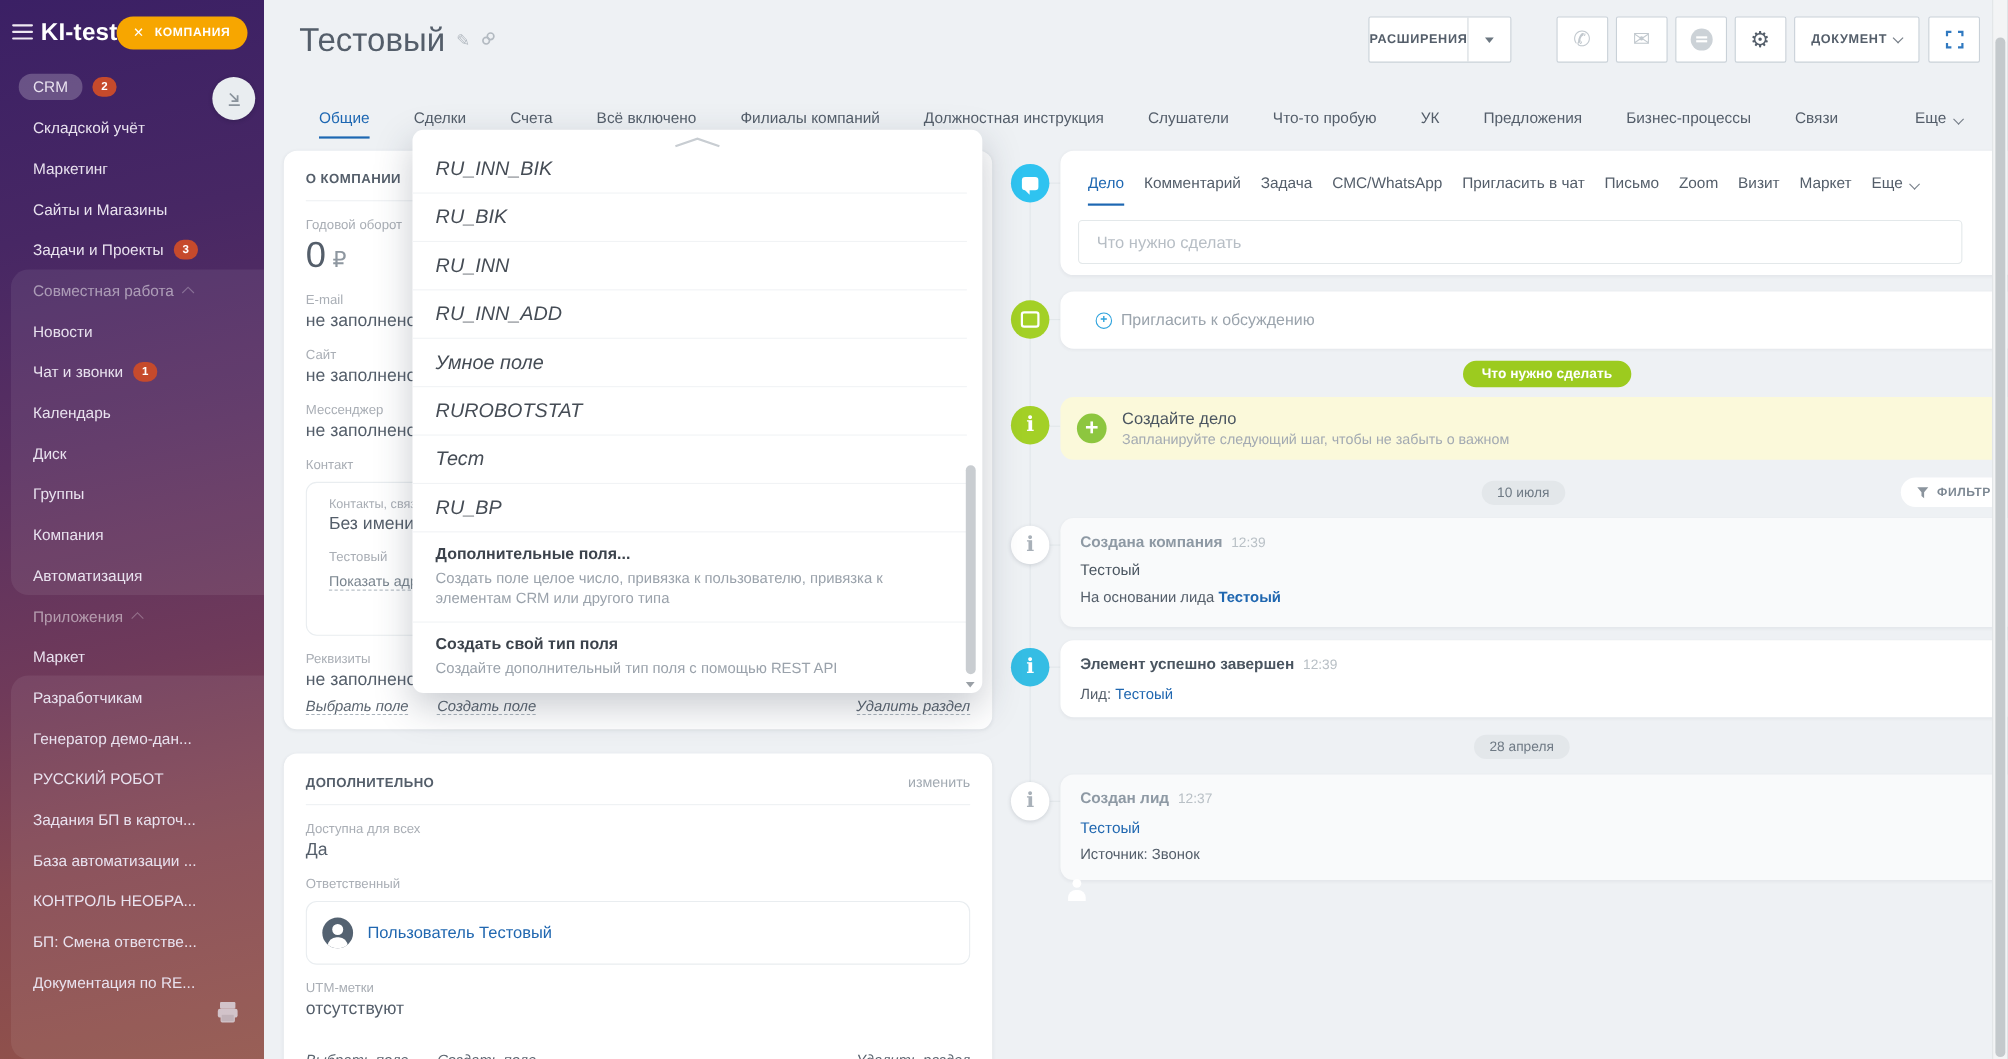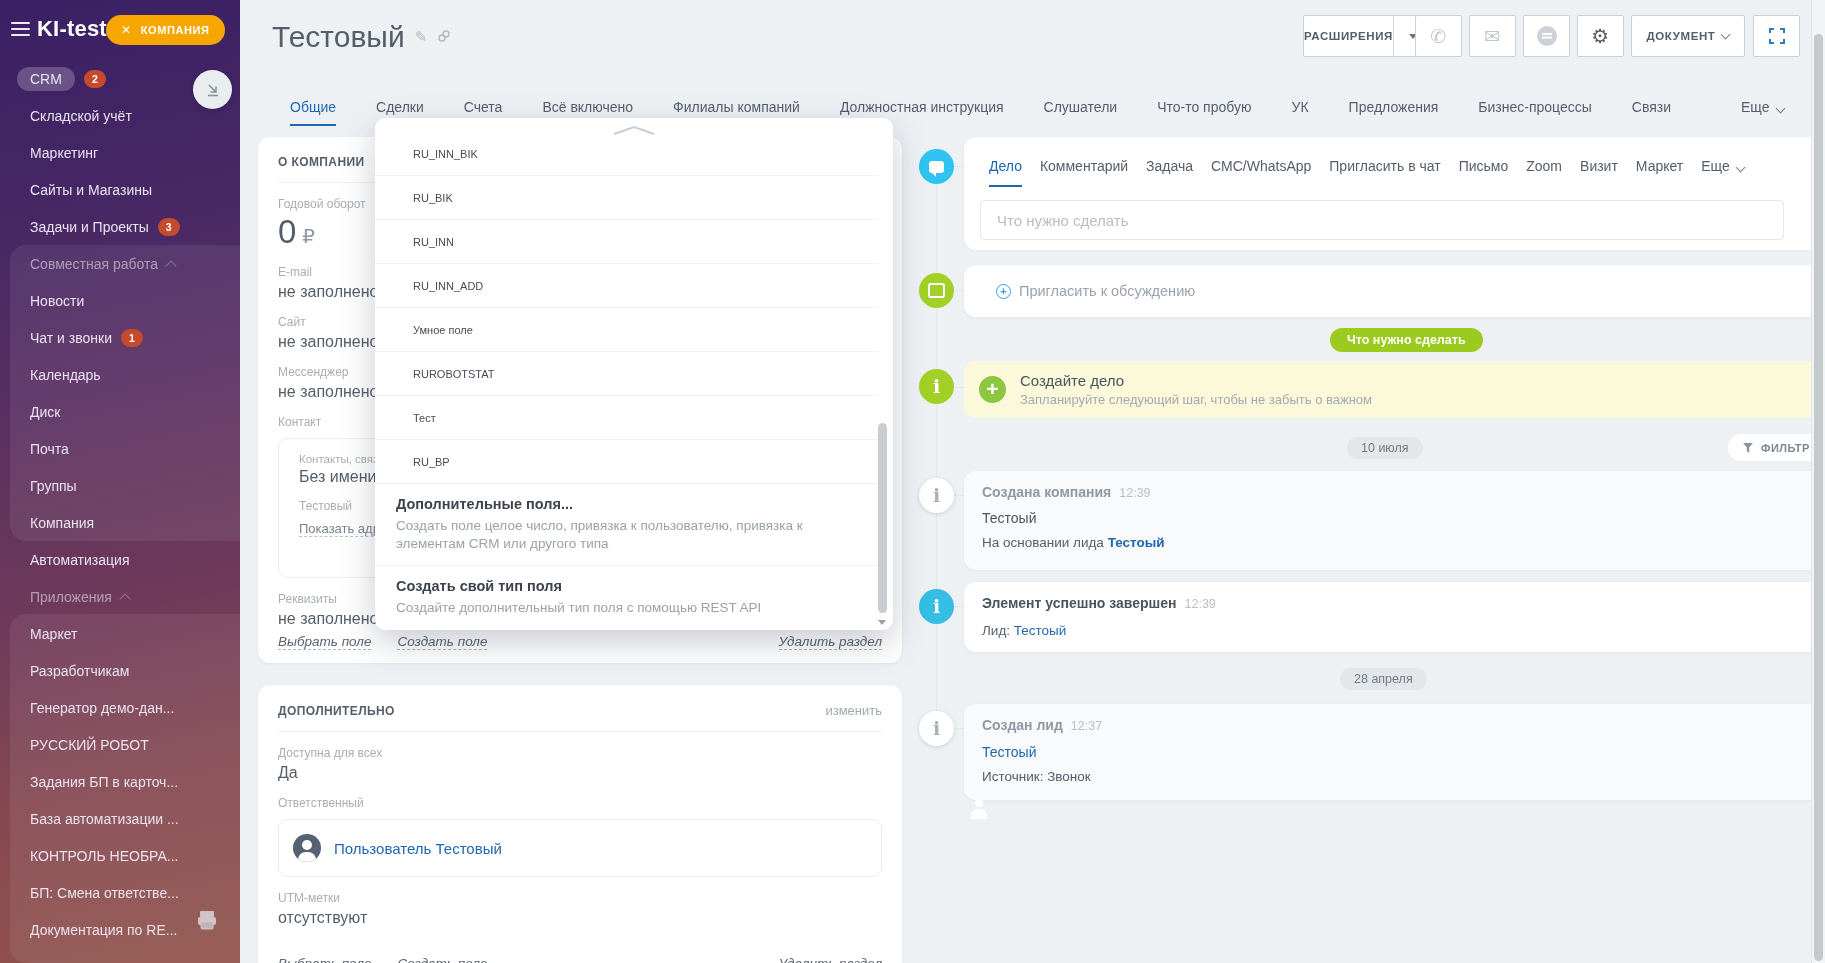--- a/index.html
+++ b/index.html
@@ -77,22 +77,22 @@
   .person-avatar{width:28px;height:28px;border-radius:50%;background:#546271;position:relative;overflow:hidden;flex:0 0 auto;}
   .person-avatar::before{content:"";position:absolute;left:9px;top:6px;width:10px;height:10px;border-radius:50%;background:#fff;}
   .person-avatar::after{content:"";position:absolute;left:5px;top:18px;width:18px;height:12px;border-radius:8px 8px 0 0;background:#fff;}
   .owner-name{font-size:15px;color:#2067b0;cursor:pointer;}
 
   
   .popup{position:absolute;left:375px;top:118px;width:518px;height:512px;background:#fff;border-radius:10px;
     box-shadow:0 12px 34px rgba(40,50,70,.25);z-index:20;box-sizing:border-box;}
   .popup-chevron{position:absolute;left:50%;top:4px;transform:translateX(-50%);}
   .p-list{padding-top:14px;}
-  .p-item{height:43px;display:flex;align-items:center;padding-left:38px;border-bottom:1px solid #f1f3f5;
-    font-size:11px;color:#454c55;cursor:pointer;margin-right:14px;}
+  .p-item{height:43px;display:flex;align-items:center;padding-left:21px;border-bottom:1px solid #f1f3f5;
+    font-size:18px;color:#454c55;cursor:pointer;margin-right:14px;font-style:italic;}
   .p-big{padding:12px 44px 12px 21px;border-bottom:1px solid #f1f3f5;margin-right:14px;cursor:pointer;}
   .p-big:last-child{border-bottom:none;}
   .p-big-title{font-size:14.5px;font-weight:bold;color:#3c434c;}
   .p-big-desc{font-size:13.5px;color:#9aa2ab;line-height:1.32;margin-top:5px;}
   .p-scroll{position:absolute;right:6px;top:305px;width:9px;height:190px;background:#c9cdd1;border-radius:5px;}
   .p-scroll-arrow{position:absolute;right:7px;top:502px;width:0;height:0;border-left:4px solid transparent;border-right:4px solid transparent;border-top:5px solid #9aa0a6;}
 
   
   .tl-line{position:absolute;left:936px;top:182px;width:1px;height:532px;background:#e2e7ea;}
   .tl-conn{position:absolute;width:11px;height:1px;background:#e2e7ea;left:953px;}
@@ -208,23 +208,20 @@
           <span>Чат и звонки</span>
           <span class="s-badge">1</span>
         </div>
       <div class="m-item">
           <span>Календарь</span>
         </div>
       <div class="m-item">
           <span>Диск</span>
         </div>
       <div class="m-item">
-          <span>Почта</span>
-        </div>
-      <div class="m-item">
           <span>Группы</span>
         </div>
       <div class="m-item">
           <span>Компания</span>
         </div>
       <div class="m-item">
           <span>Автоматизация</span>
         </div>
       <div class="m-item section">
           <span>Приложения</span>
@@ -278,21 +275,21 @@
     <span class="page-title">Тестовый</span>
     <span class="t-ic">✎</span>
     <span class="t-ic">
       <svg width="14" height="14" viewBox="0 0 14 14">
           <circle cx="5" cy="9" r="3" fill="none" stroke="#b3bac1" stroke-width="1.5"></circle>
           <circle cx="9" cy="5" r="3" fill="none" stroke="#b3bac1" stroke-width="1.5"></circle>
         </svg>
     </span>
   </div>
 
-  <div class="hbtn" style="left:1303px;width:130px;padding:0;">
+  <div class="hbtn" style="left:1244px;width:130px;padding:0;">
     <span style="flex:1;text-align:center;">РАСШИРЕНИЯ</span>
     <span class="sep"></span>
     <span style="width:42px;display:flex;justify-content:center;">
         <span class="tri-down"></span>
       </span>
   </div>
   <div class="hbtn" style="left:1415px;width:47px;">
       <span class="ic-grey">✆</span>
     </div>
   <div class="hbtn" style="left:1469px;width:47px;">

